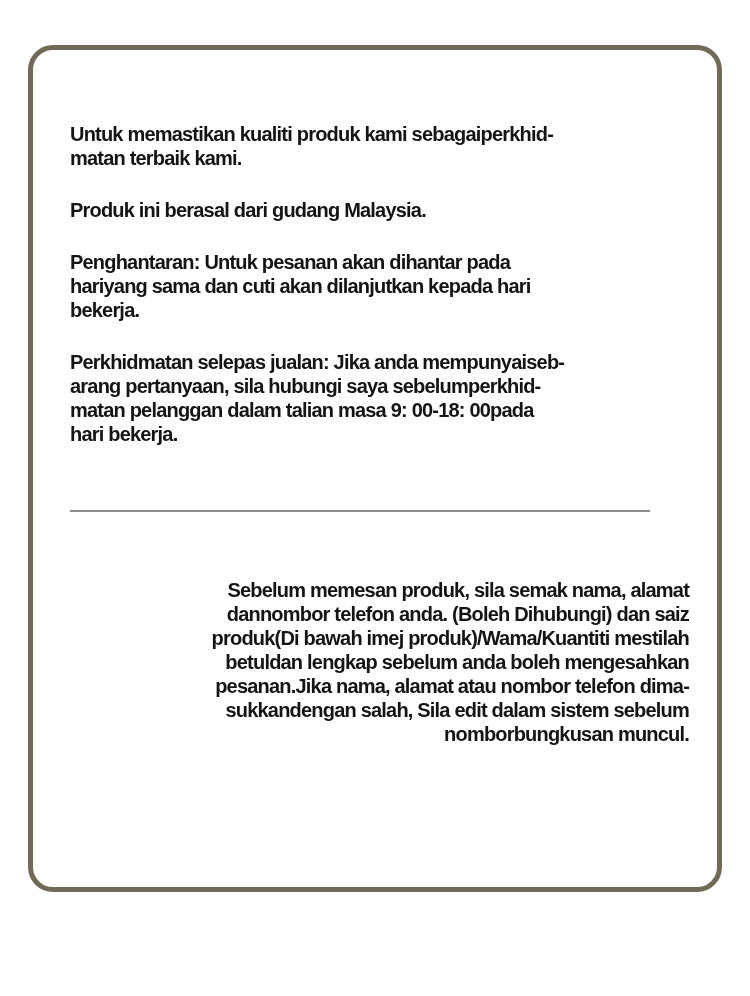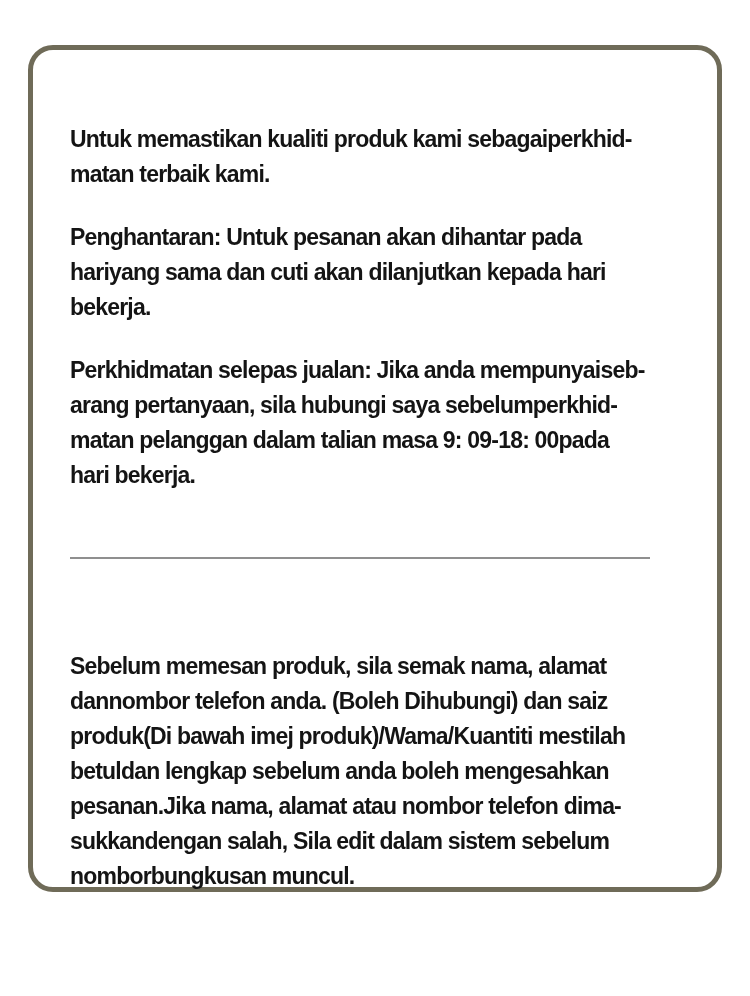--- a/index.html
+++ b/index.html
@@ -24,58 +24,60 @@
     width: 684px;   
     height: 837px;  
     border: 5px solid #6f6b58;
     border-radius: 25px;
     background: #ffffff;
     box-sizing: content-box;
   }
   .card-content {
     padding: 72px 28px 0 37px;
     color: #141414;
-    font-size: 23px;
+    font-size: 20px;
     font-weight: 700;
-    line-height: 35px;
+    line-height: 24px;
     letter-spacing: -0.8px;
   }
   .para {
     margin: 0 0 28px 0;
     white-space: pre;      
   }
   .divider {
     width: 580px;
     height: 2px;
     background: #8f8f8f;
     border: none;
     margin: 64px 0 0 0;
   }
   .para-last {
-    margin-top: 90px;
+    margin-top: 66px;
+    text-align: right;
   }
 </style>
 </head>
 <body>
 
 <div class="page">
   <div class="info-card">
     <div class="card-content">
 
       <div class="para">Untuk memastikan kualiti produk kami sebagaiperkhid-
 matan terbaik kami.</div>
 
+      <div class="para">Produk ini berasal dari gudang Malaysia.</div>
 
       <div class="para">Penghantaran: Untuk pesanan akan dihantar pada
 hariyang sama dan cuti akan dilanjutkan kepada hari
 bekerja.</div>
 
       <div class="para">Perkhidmatan selepas jualan: Jika anda mempunyaiseb-
 arang pertanyaan, sila hubungi saya sebelumperkhid-
-matan pelanggan dalam talian masa 9: 09-18: 00pada
+matan pelanggan dalam talian masa 9: 00-18: 00pada
 hari bekerja.</div>
 
       <div class="divider"></div>
 
       <div class="para para-last">Sebelum memesan produk, sila semak nama, alamat
 dannombor telefon anda. (Boleh Dihubungi) dan saiz
 produk(Di bawah imej produk)/Wama/Kuantiti mestilah
 betuldan lengkap sebelum anda boleh mengesahkan
 pesanan.Jika nama, alamat atau nombor telefon dima-
 sukkandengan salah, Sila edit dalam sistem sebelum

